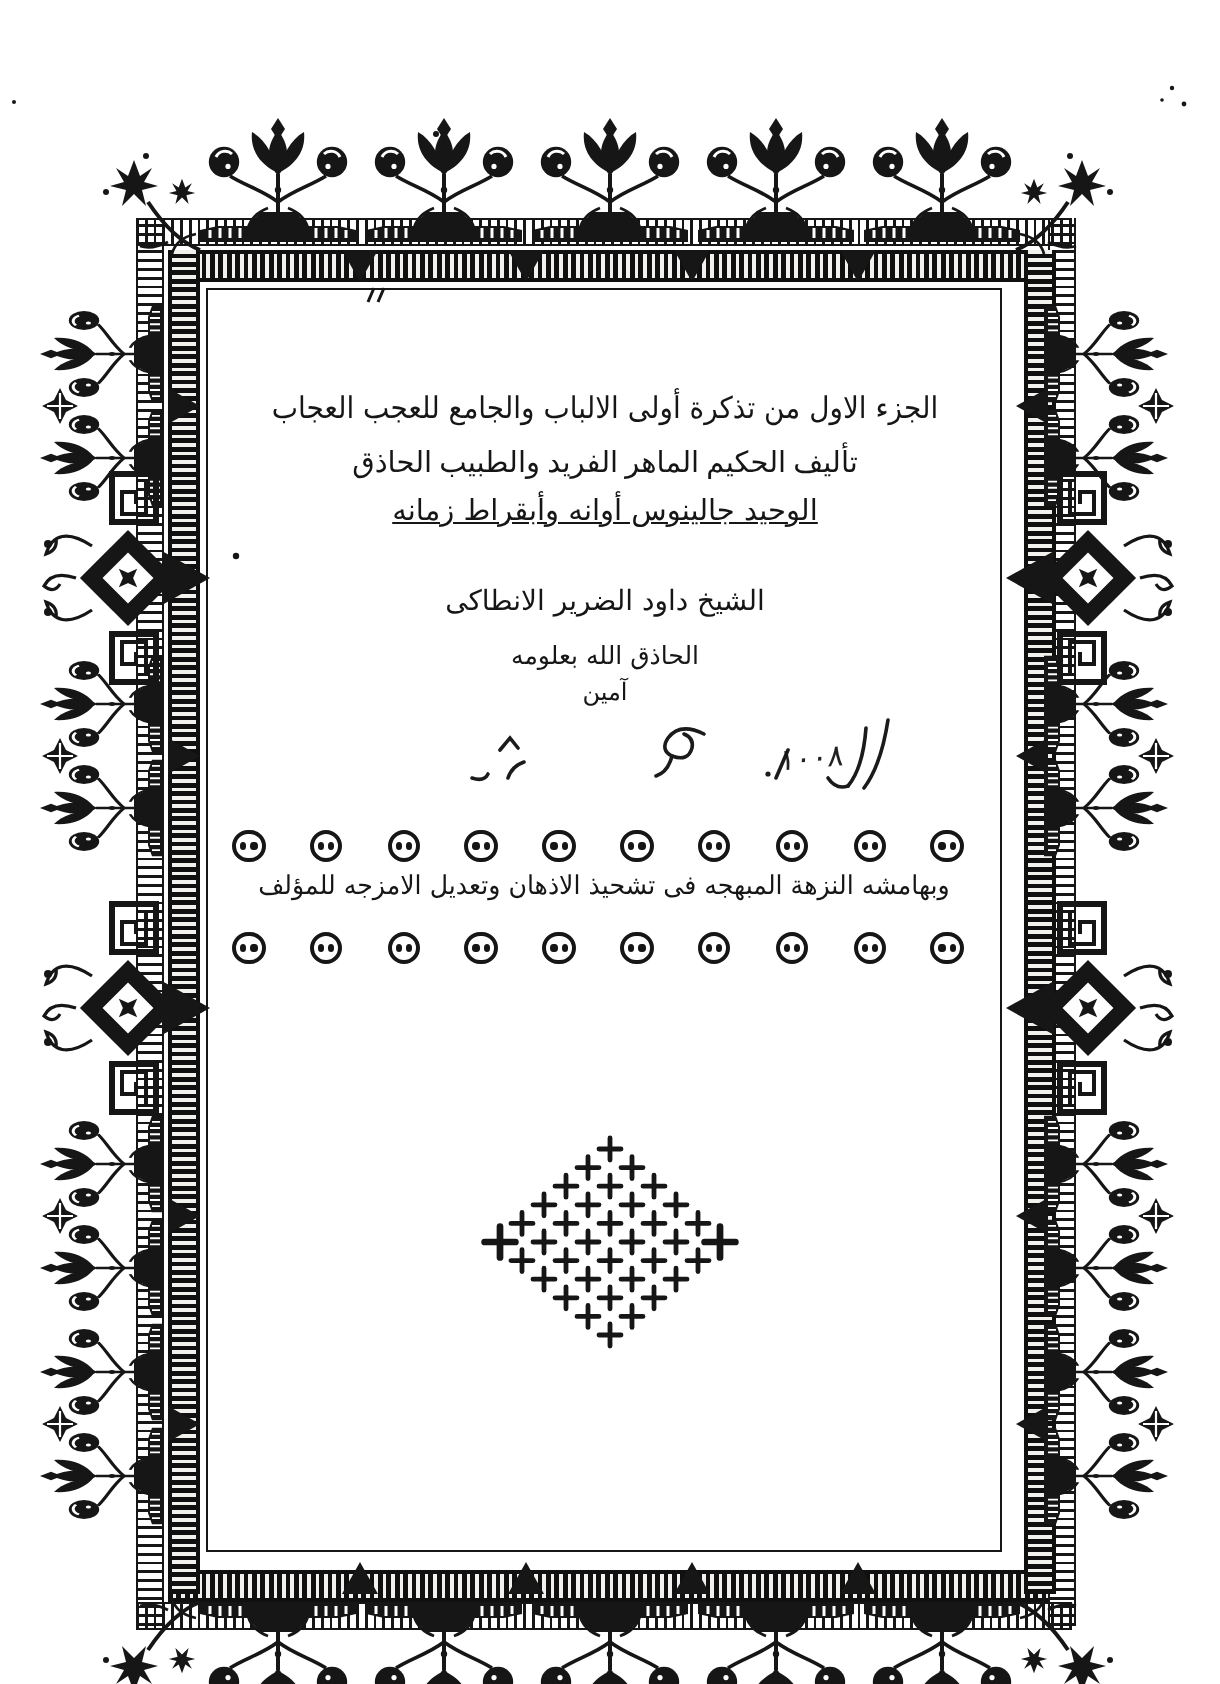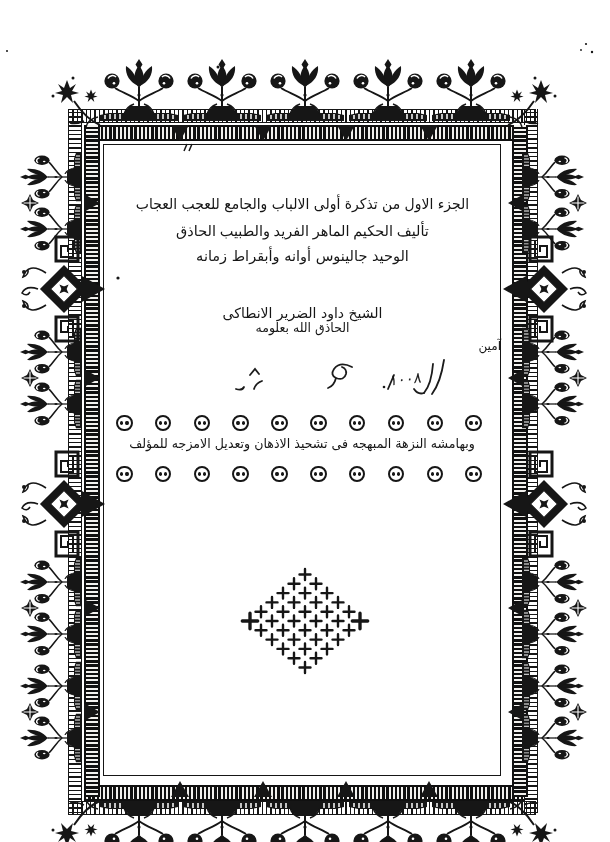--- a/index.html
+++ b/index.html
@@ -30,25 +30,25 @@
   #dash-bottom{position:absolute;left:92px;top:761px;width:424px;border-top:1.5px dashed #161616;opacity:.85;}
   #frame-line{position:absolute;left:103px;top:107px;width:396px;height:630px;border:1.8px solid #161616;}
   
   #border-ornaments{position:absolute;left:0;top:0;width:610px;height:842px;pointer-events:none;}
   
   .tline{position:absolute;left:104px;width:397px;text-align:center;direction:rtl;
          color:#161616;white-space:nowrap;}
   .sq{transform:scaleX(.93);transform-origin:center;}
   #t1{top:158px;font-size:15px;}
   #t2{top:186px;font-size:14.5px;font-family:Liberation Serif, serif;}
-  #t3{top:211px;font-size:14.5px;}
+  #t3{top:211px;font-size:14.5px;text-decoration:underline;}
   #t4{top:234px;font-size:14.5px;}
-  #t5{top:268px;font-size:14px;}
+  #t5{top:256px;font-size:14px;}
   #t6{top:283px;font-size:12.5px;}
-  #t7{top:302px;font-size:12px;text-align:right;}
+  #t7{top:302px;font-size:12px;}
   #margin-note{position:absolute;left:96px;top:399px;width:412px;text-align:center;
          direction:rtl;font-size:13px;white-space:nowrap;transform:scaleX(.97);}
   #hand-numerals{position:absolute;left:366px;top:334px;width:56px;font-size:15px;
          direction:rtl;transform:rotate(-5deg) skewX(-8deg);opacity:.95;}
   
   .ring-row{position:absolute;left:116px;width:366px;height:18px;display:flex;
          justify-content:space-between;align-items:center;}
   #ring-row-top{top:377px;}
   #ring-row-bottom{top:428px;}
   .ring{width:12.5px;height:12.5px;border:2.4px solid #161616;border-radius:50%;

